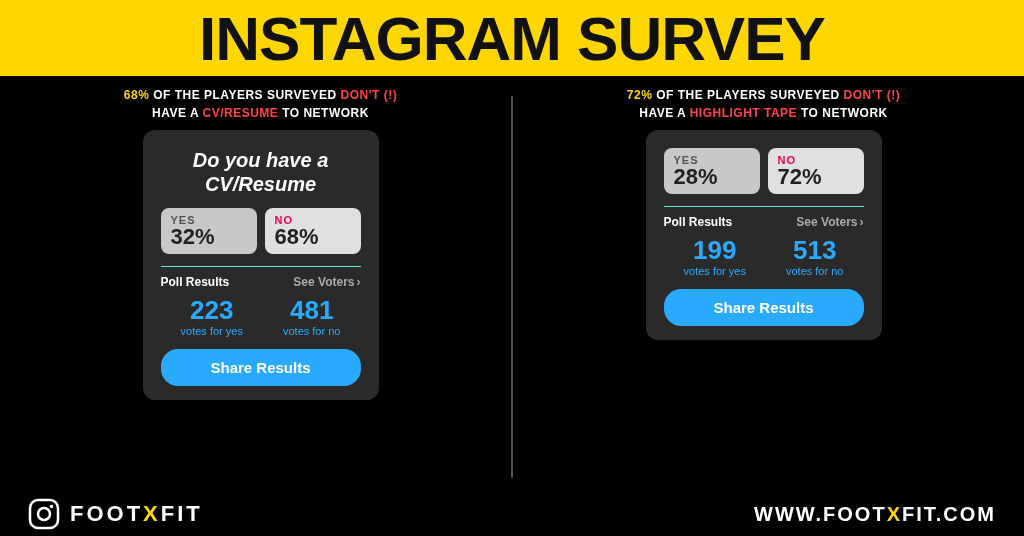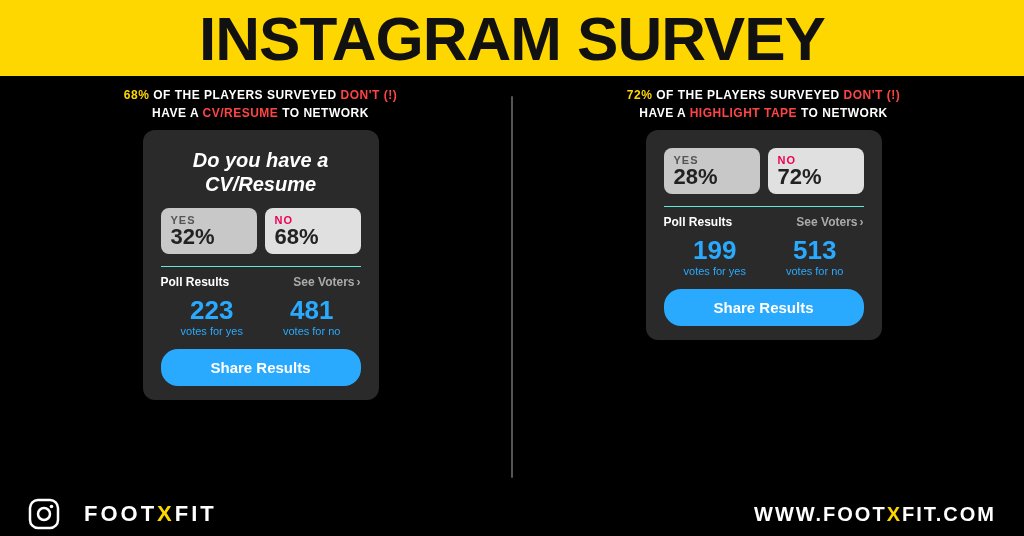--- a/index.html
+++ b/index.html
@@ -198,21 +198,21 @@
     .footer {
       display: flex;
       justify-content: space-between;
       align-items: center;
       padding: 8px 28px 6px 28px;
       margin-top: 2px;
     }
     .footer-brand {
       display: flex;
       align-items: center;
-      gap: 24px;
+      gap: 10px;
     }
     .ig-icon {
       width: 32px;
       height: 32px;
     }
     .brand-name {
       font-size: 22px;
       font-weight: 900;
       color: #fff;
       letter-spacing: 3px;

